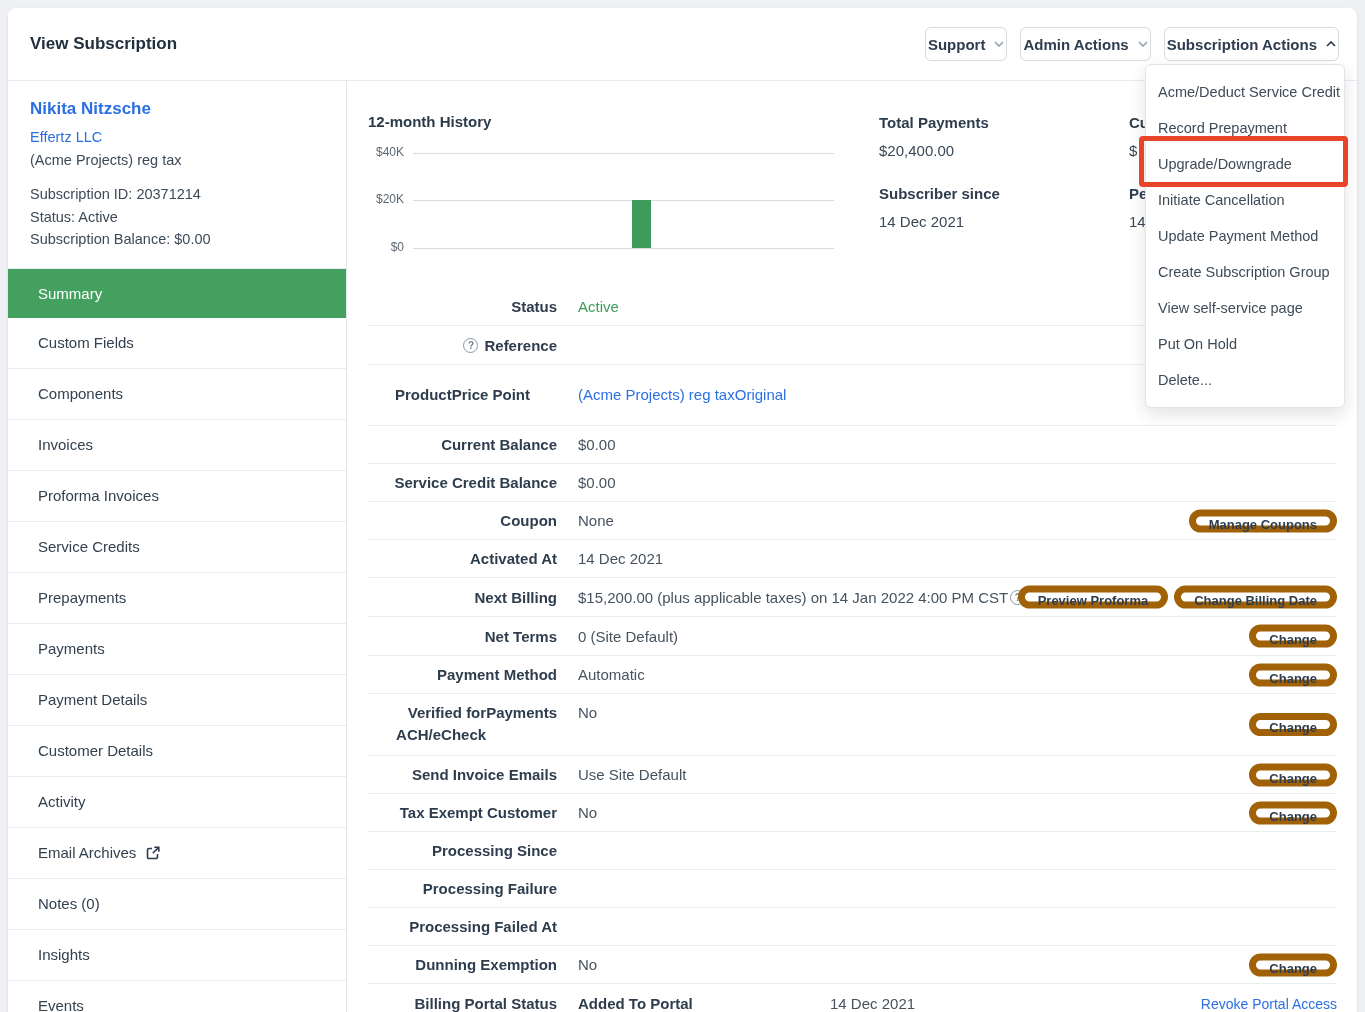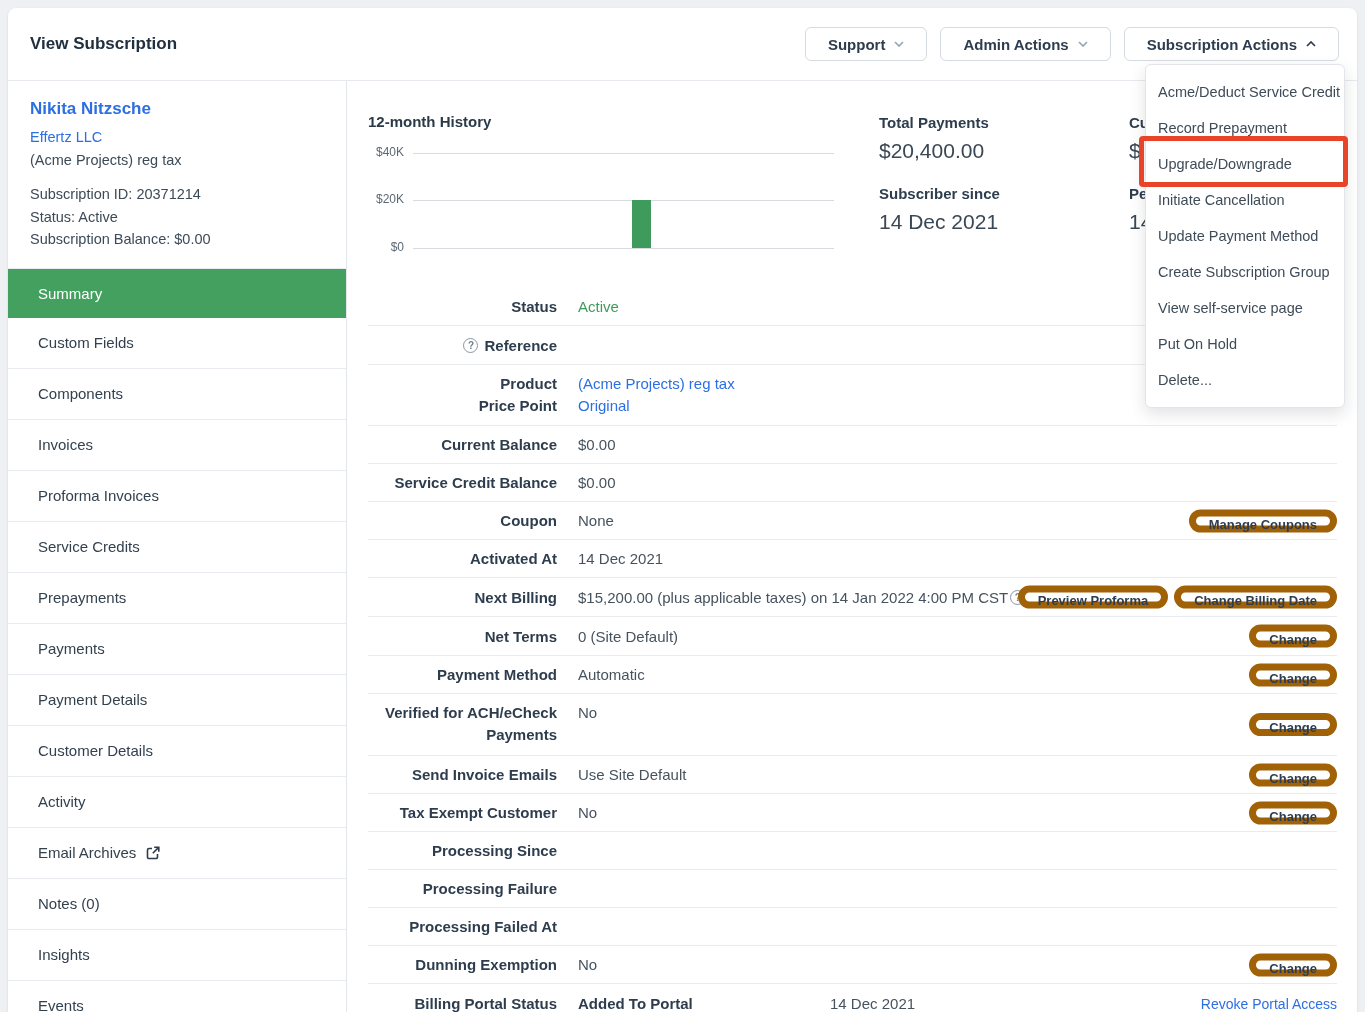--- a/index.html
+++ b/index.html
@@ -13,21 +13,21 @@
   .card {
     position: absolute; left: 8px; top: 8px; width: 1349px; height: 1060px;
     background: #ffffff; border-radius: 8px;
     box-shadow: 0 1px 3px rgba(18,28,45,.10);
   }
   
   .card-header { position: relative; height: 73px; border-bottom: 1px solid #e6e9ed; }
   .page-title { position: absolute; left: 22px; top: 26px; font-size: 17px; font-weight: bold; color: #20303f; }
   .header-buttons { position: absolute; right: 18px; top: 19px; display: flex; gap: 13px; }
   .hbtn {
-    height: 34px; padding: 0 22px; display: flex; align-items: center; gap: 9px;
+    height: 34px; padding: 0 2px; display: flex; align-items: center; gap: 9px;
     background: #fff; border: 1px solid #d5dbe1; border-radius: 6px;
     font-family: inherit; font-size: 15px; font-weight: bold; color: #2e3d4e; cursor: pointer;
   }
   
   .card-body { display: flex; height: 986px; }
   .sidebar { width: 339px; flex: 0 0 339px; border-right: 1px solid #e3e6ea; }
   .customer { padding: 18px 22px 0 22px; height: 187px; }
   .customer-name { color: #2c6fe3; font-size: 17px; font-weight: bold; margin-bottom: 10px; cursor: pointer; }
   .customer-company { color: #2c6fe3; font-size: 14.5px; margin-bottom: 7px; cursor: pointer; }
   .customer-product { color: #3d4a57; font-size: 14.5px; }
@@ -45,36 +45,36 @@
   .main-top { position: relative; height: 207px; }
   .chart-title { position: absolute; left: 21px; top: 32px; font-size: 15px; font-weight: bold; color: #2a3a49; }
   .ytick { position: absolute; left: 0; width: 57px; text-align: right; font-size: 12px; color: #5b6873; }
   .gline { position: absolute; left: 66px; width: 421px; height: 1px; background: #d8dce1; }
   .chart-bars { position: absolute; left: 66px; top: 72px; width: 421px; height: 95px; }
   .chart-bar { position: absolute; bottom: 0; width: 19px; }
   .stat-col { position: absolute; top: 33px; }
   .stat-col.col1 { left: 532px; }
   .stat-col.col2 { left: 782px; }
   .stat-label { font-size: 15px; font-weight: bold; color: #2e3d4e; }
-  .stat-value { font-size: 21px; color: #3a4754; line-height: 27px; margin-top: 6px; white-space: nowrap; }
+  .stat-value { font-size: 15px; color: #3a4754; line-height: 27px; margin-top: 6px; white-space: nowrap; }
   .stat-gap { margin-top: 21px; }
   
   .details { margin: 0 20px 0 21px; }
   .row { position: relative; display: flex; align-items: center; height: 38px; border-bottom: 1px solid #e9ecef; }
   .row.h39 { height: 39px; } .row.h61 { height: 61px; } .row.h62 { height: 62px; } .row.h40 { height: 40px; }
   .row-label { width: 189px; flex: 0 0 189px; text-align: right; font-size: 15px; font-weight: bold; color: #2e3d4e; }
   .row-value { margin-left: 21px; font-size: 15px; color: #46535f; display: flex; align-items: center; }
   .green { color: #3f9b5b; }
   .link { color: #2c6fe3; cursor: pointer; text-decoration: none; }
   .row-actions { position: absolute; right: 0; top: 50%; transform: translateY(-50%); display: flex; gap: 6px; }
   .pill {
     height: 23px; padding: 0 13px; background: #fff; border: 7px solid #a16207; border-radius: 14px;
     font-family: inherit; font-size: 13px; font-weight: bold; color: #2e3d4e; cursor: pointer; white-space: nowrap;
   }
-  .two-line { display: flex; flex-direction: column; justify-content: center; line-height: 22px; }
+  .two-line { display: flex; flex-direction: row; justify-content: center; line-height: 22px; }
   .row.top-align { align-items: flex-start; }
   .row.top-align .row-label, .row.top-align .row-value { padding-top: 8px; line-height: 22px; }
   .help-ic {
     display: inline-flex; align-items: center; justify-content: center;
     width: 15px; height: 15px; border: 1.4px solid #8a96a3; border-radius: 50%;
     font-size: 10px; font-weight: bold; color: #72808d; flex: 0 0 15px;
   }
   .ref-label { display: inline-flex; align-items: center; gap: 6px; justify-content: flex-end; }
   .bp-val2 { position: absolute; left: 462px; font-size: 15px; color: #46535f; }
   .bp-link { position: absolute; right: 0; top: 50%; transform: translateY(-50%); font-size: 14px; }

